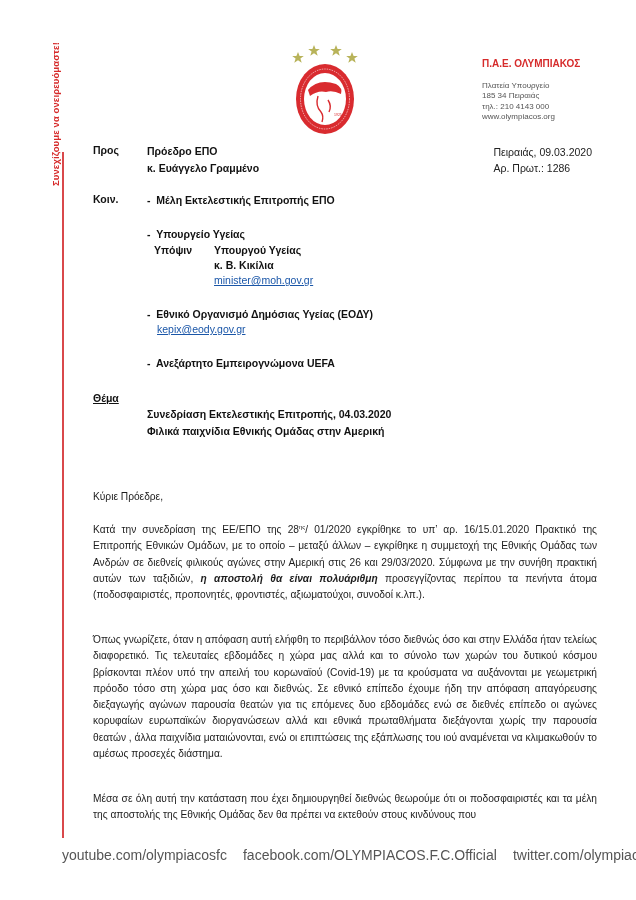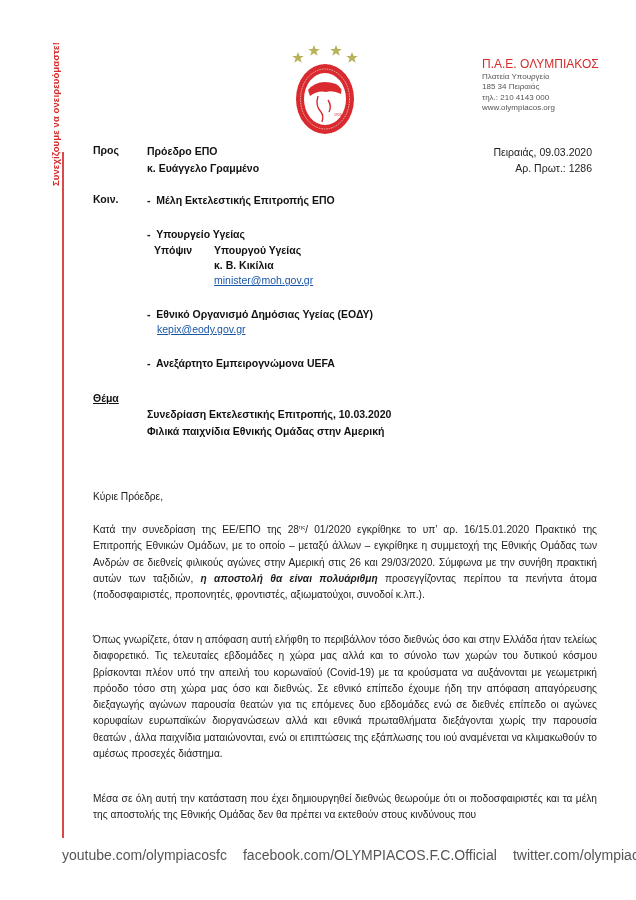--- a/index.html
+++ b/index.html
@@ -12,27 +12,27 @@
             transform-origin: 0 0; transform: rotate(-90deg) translate(-180px, 0);
             color: #d62b2b; font-weight: bold; font-size: 9.5px; letter-spacing: 0.1px;
             white-space: nowrap; text-align: right; }
   .red-rule { left: 62px; top: 152px; width: 2px; height: 686px; background: #d9484b; }
 
   
   .logo { left: 288px; top: 40px; width: 74px; height: 100px; }
 
   
   .lh { left: 482px; top: 59px; font-size: 8px; line-height: 10.5px; color: #555; }
-  .lh .org { color: #d62b2b; font-weight: normal; font-size: 12px; margin-bottom: 2px; }
+  .lh .org { color: #d62b2b; font-weight: bold; font-size: 10px; margin-bottom: 11px; }
 
   
   .blk { font-size: 10.5px; line-height: 15px; font-weight: bold; color: #111; }
   .lbl { font-weight: bold; font-size: 10.5px; color: #111; text-align: right; }
   a.mail { color: #1a56a8; text-decoration: underline; font-weight: normal; font-size: 10.5px; }
-  .right-info { right: 44px; top: 144px; text-align: right; font-size: 10.5px; line-height: 16px; color: #222; }
+  .right-info { right: 44px; top: 144px; text-align: left; font-size: 10.5px; line-height: 16px; color: #222; }
 
   
   .para { left: 93px; width: 504px; font-size: 10.2px; line-height: 16.3px; color: #1c1c1c; text-align: justify; }
   .para b { font-weight: bold; font-style: italic; }
   sup { font-size: 6px; vertical-align: super; line-height: 0; }
 
   
   .footer { left: 60px; top: 836px; width: 560px; height: 38px; display: flex; align-items: center;
             font-size: 14px; color: #555; }
   .footer .sep { width: 1px; height: 34px; background: #c9282d; margin: 0 6px; }
@@ -102,21 +102,21 @@
   <div style="padding-left:10px;"><a class="mail">kepix@eody.gov.gr</a></div>
 </div>
 
 <div class="abs blk" style="left:147px; top:356px;">
   <span>-</span>&nbsp;
   <span>Ανεξάρτητο Εμπειρογνώμονα UEFA</span>
 </div>
 
 <div class="abs lbl" style="left:93px; top:392px;text-decoration:underline;">Θέμα</div>
 <div class="abs blk" style="left:147px; top:406px; line-height:17px;">
-  <div>Συνεδρίαση Εκτελεστικής Επιτροπής, 10.03.2020</div>
+  <div>Συνεδρίαση Εκτελεστικής Επιτροπής, 04.03.2020</div>
   <div>Φιλικά παιχνίδια Εθνικής Ομάδας στην Αμερική</div>
 </div>
 
 <div class="abs para" style="top:489px;">Κύριε Πρόεδρε,</div>
 
 <div class="abs para" style="top:522px;">
   <span>Κατά την συνεδρίαση της ΕΕ/ΕΠΟ της 28</span><sup>ης</sup><span>/ 01/2020 εγκρίθηκε το υπ’ αρ. 16/15.01.2020 Πρακτικό της Επιτροπής Εθνικών Ομάδων, με το οποίο – μεταξύ άλλων – εγκρίθηκε η συμμετοχή της Εθνικής Ομάδας των Ανδρών σε διεθνείς φιλικούς αγώνες στην Αμερική στις 26 και 29/03/2020.  Σύμφωνα με την συνήθη πρακτική αυτών των ταξιδιών, </span><b>η αποστολή  θα είναι πολυάριθμη</b><span> προσεγγίζοντας περίπου τα πενήντα άτομα (ποδοσφαιριστές, προπονητές, φροντιστές, αξιωματούχοι, συνοδοί κ.λπ.).</span>
 </div>
 
 <div class="abs para" style="top:632px;">Όπως γνωρίζετε, όταν η απόφαση αυτή ελήφθη το περιβάλλον τόσο διεθνώς όσο και στην Ελλάδα ήταν τελείως διαφορετικό. Τις τελευταίες εβδομάδες η χώρα μας αλλά και το σύνολο των χωρών του δυτικού κόσμου βρίσκονται πλέον υπό την απειλή του κορωναϊού (Covid-19) με τα κρούσματα να αυξάνονται με γεωμετρική πρόοδο τόσο στη χώρα μας όσο και διεθνώς. Σε εθνικό επίπεδο έχουμε ήδη την απόφαση απαγόρευσης διεξαγωγής αγώνων παρουσία θεατών για τις επόμενες δυο εβδομάδες ενώ σε διεθνές επίπεδο οι αγώνες κορυφαίων ευρωπαϊκών διοργανώσεων αλλά και εθνικά πρωταθλήματα διεξάγονται χωρίς την παρουσία θεατών , άλλα παιχνίδια ματαιώνονται, ενώ οι επιπτώσεις της εξάπλωσης του ιού αναμένεται να κλιμακωθούν το αμέσως προσεχές διάστημα.</div>

